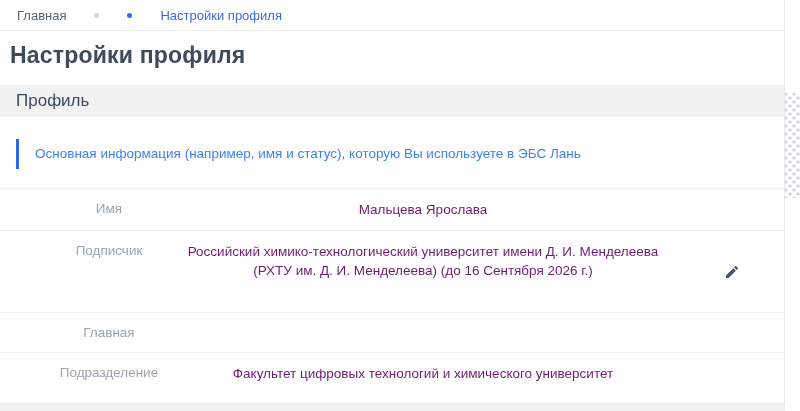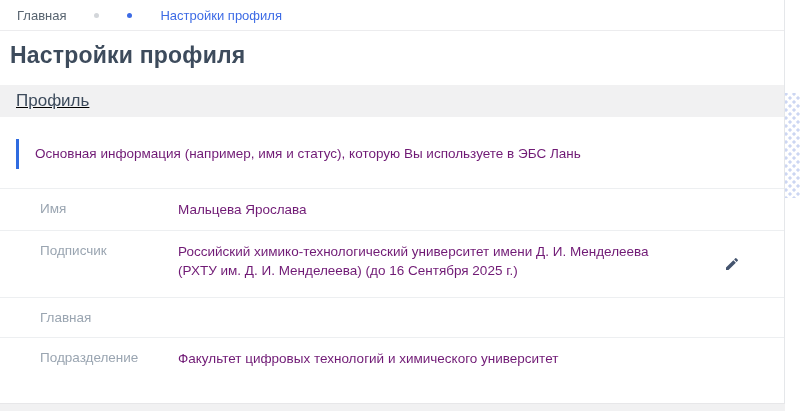--- a/index.html
+++ b/index.html
@@ -19,38 +19,38 @@
   .dot { width:5px; height:5px; border-radius:50%; display:inline-block; }
   .dot.gray { background:#d3d6da; }
   .dot.blue { background:#3d6be5; }
 
   
   h1.page-title { margin:9px 16px 0 10px; font-size:23px; line-height:30px;
                   font-weight:700; color:#3d4b5c; letter-spacing:.2px; }
 
   
   .section-bar { margin-top:15px; height:32px; background:#f1f1f2;
-                 display:flex; align-items:center; padding-left:16px;text-decoration:underline; }
+                 display:flex; align-items:center; padding-left:16px; }
   .section-bar h2 { font-size:17px; font-weight:500; color:#3d4b5c; }
 
   
   .note { margin:22px 16px 0 16px; border-left:3px solid #2f6be0;
-          padding:7px 0 7px 16px; font-size:13.5px; color:#701a75;
+          padding:7px 0 7px 16px; font-size:13.5px; color:#3b82f6;
           line-height:16px; }
 
   
   .table { margin-top:19px; border-top:1px solid #edeff1; }
   .row { display:flex; align-items:flex-start; padding:11px 0;
-         border-bottom:1px solid #edeff1; position:relative; min-height:37px; }
+         border-bottom:1px solid #edeff1; position:relative; min-height:37px;text-align:center; }
   .row:last-child { border-bottom:none; }
   .row-label { width:178px; padding-left:40px; flex:0 0 178px;
                font-size:13.5px; color:#9aa5b1; line-height:16px; padding-top:1px; }
   .row-value { flex:1; max-width:500px; font-size:13.5px; color:#701a75;
                line-height:19px; padding-right:10px; }
-  .row.tall { padding-bottom:17px; }
+  .row.tall { padding-bottom:32px; }
 
   .edit-btn { position:absolute; right:42px; top:50%; transform:translateY(-50%);
               background:none; border:none; cursor:pointer; padding:2px;
               line-height:0; }
 
   
   .bottom-bar { position:absolute; left:0; bottom:0; width:785px; height:8px;
                 background:#f1f1f2; border-top:1px solid #e7e7e9; }
 
   
@@ -86,21 +86,21 @@
     <div class="table">
 
       <div class="row">
         <div class="row-label">Имя</div>
         <div class="row-value">Мальцева Ярослава</div>
       </div>
 
 
       <div class="row tall">
         <div class="row-label">Подписчик</div>
-        <div class="row-value">Российский химико-технологический университет имени Д. И. Менделеева (РХТУ им. Д. И. Менделеева) (до 16 Сентября 2025 г.)</div>
+        <div class="row-value">Российский химико-технологический университет имени Д. И. Менделеева (РХТУ им. Д. И. Менделеева) (до 16 Сентября 2026 г.)</div>
         <button class="edit-btn">
           <svg viewBox="0 0 24 24" width="16" height="16" fill="#44546e">
             <path d="M3 17.25V21h3.75L17.81 9.94l-3.75-3.75L3 17.25zM20.71 7.04c.39-.39.39-1.02 0-1.41l-2.34-2.34a.9959.9959 0 0 0-1.41 0l-1.83 1.83 3.75 3.75 1.83-1.83z"></path>
           </svg>
         </button>
       </div>
 
       <div class="row">
         <div class="row-label">Главная</div>
       </div>

